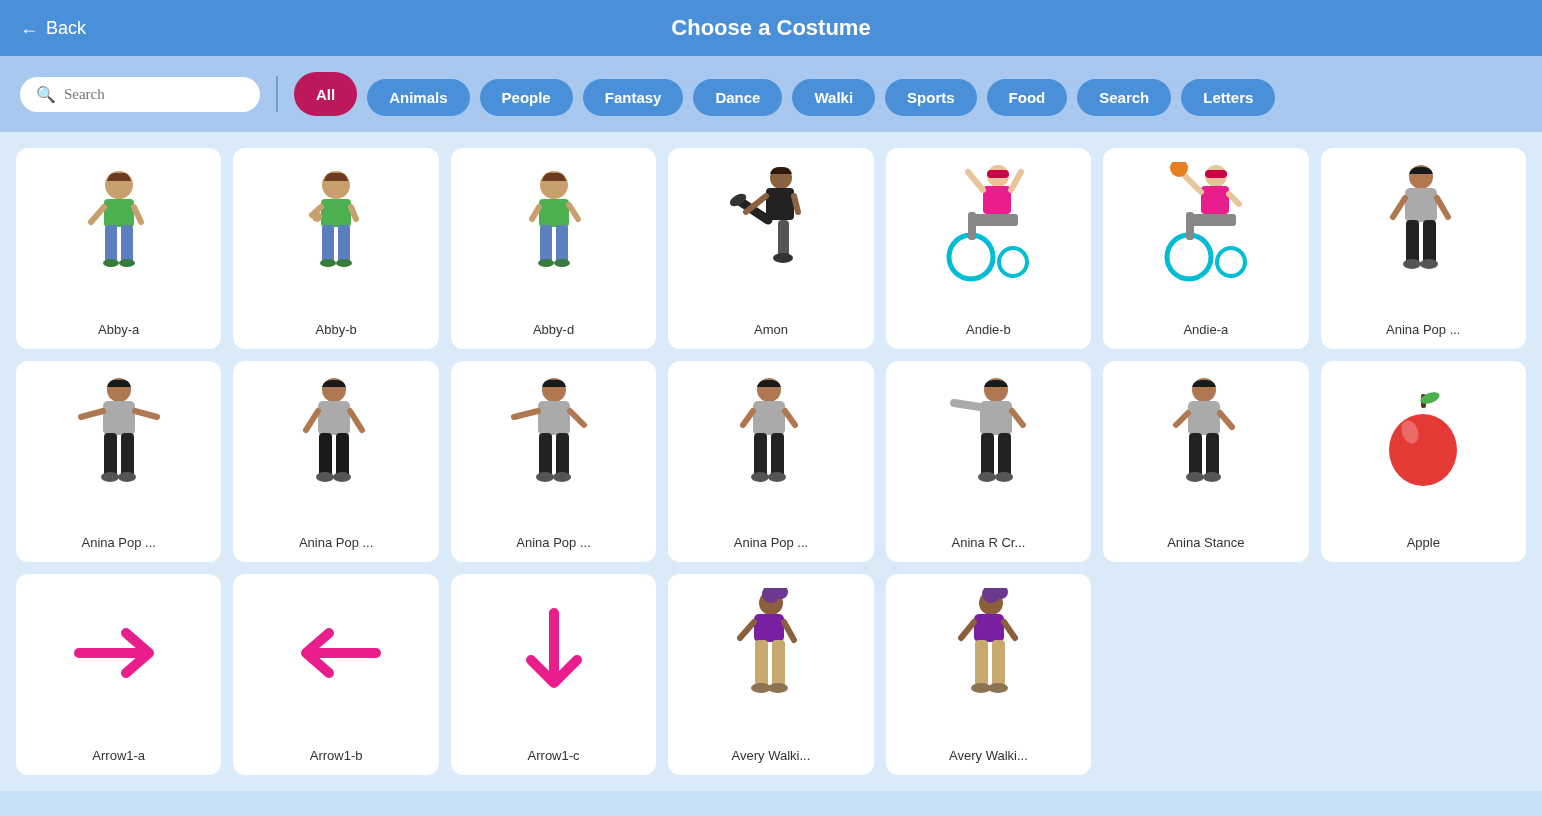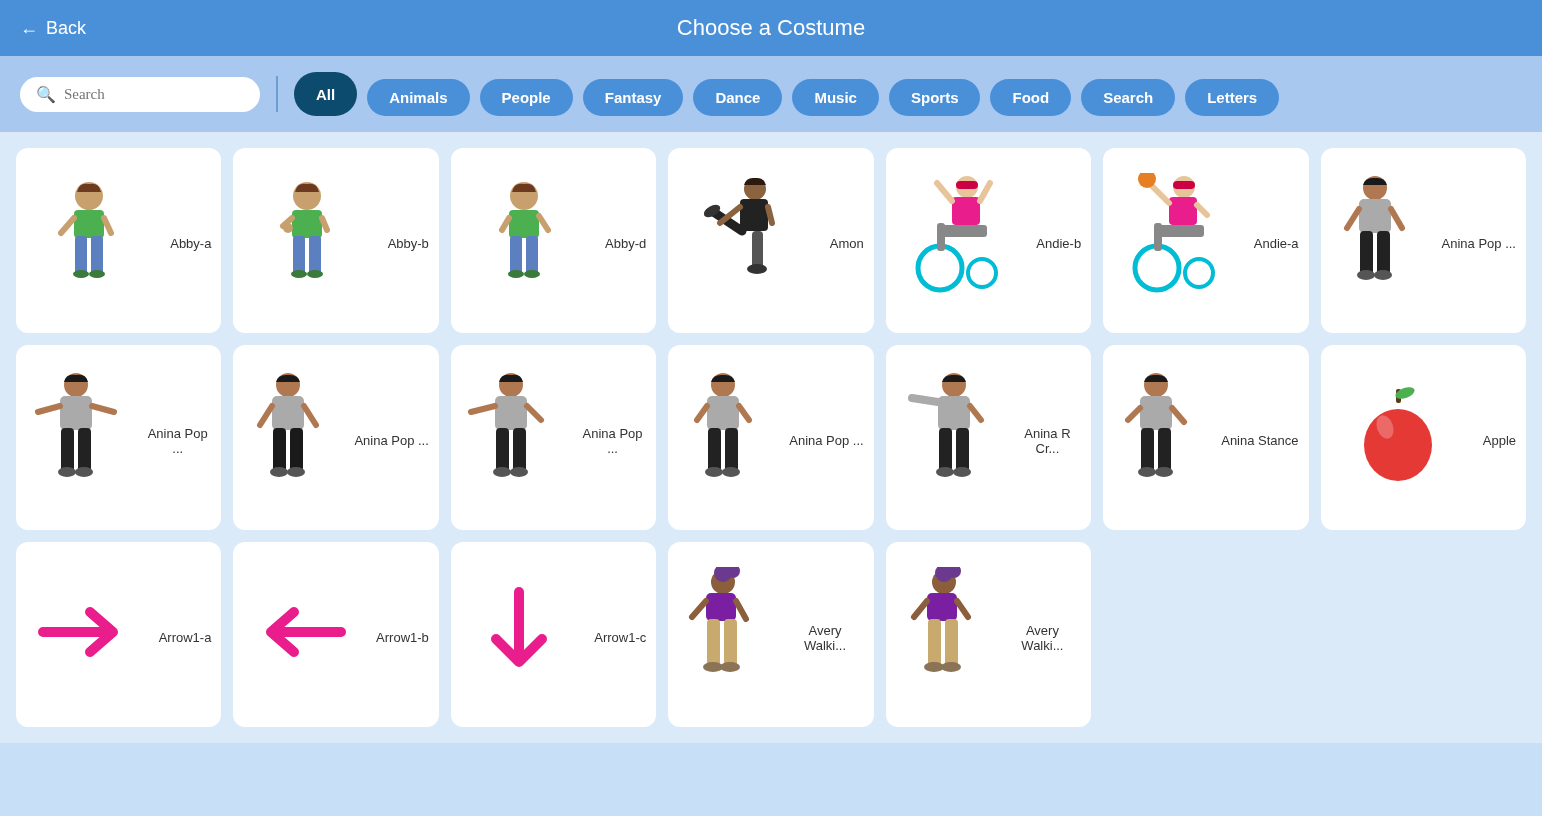--- a/index.html
+++ b/index.html
@@ -28,21 +28,21 @@
       color: white;
       font-size: 18px;
       font-weight: 500;
       cursor: pointer;
       background: none;
       border: none;
     }
     .header-title {
       color: white;
       font-size: 22px;
-      font-weight: 400;
+      font-weight: 700;
     }
 
     
     .filter-bar {
       background: #a8c8f0;
       padding: 16px 20px;
       display: flex;
       align-items: center;
       gap: 12px;
     }
@@ -77,21 +77,21 @@
     .filter-btn {
       padding: 10px 22px;
       border-radius: 24px;
       border: none;
       font-size: 15px;
       font-weight: 600;
       cursor: pointer;
       color: white;
     }
     .filter-btn.active {
-      background: #0c4a6e;
+      background: #be185d;
     }
     .filter-btn.inactive {
       background: #4a90d9;
       margin-top: 7px;
     }
 
     
     .grid-area {
       background: #daeaf8;
       padding: 16px 16px;
@@ -99,20 +99,21 @@
     }
     .costume-grid {
       display: grid;
       grid-template-columns: repeat(7, 1fr);
       gap: 12px;
     }
     .costume-card {
       background: white;
       border-radius: 12px;
       display: flex;
+      flex-direction: column;
       align-items: center;
       justify-content: flex-end;
       padding: 12px 8px 10px;
       cursor: pointer;
       min-height: 185px;
       border: 2px solid transparent;
       transition: border-color 0.15s;
       gap: 18px;
     }
     .costume-img-area {
@@ -146,21 +147,21 @@
     <span class="search-icon">🔍</span>
     <input class="search-input" type="text" placeholder="Search" style="">
   </div>
   <div class="filter-divider"></div>
   <div id="filter-buttons" style="display: flex; gap: 10px; flex-wrap: wrap;">
       <button class="filter-btn active">All</button>
       <button class="filter-btn inactive">Animals</button>
       <button class="filter-btn inactive">People</button>
       <button class="filter-btn inactive">Fantasy</button>
       <button class="filter-btn inactive">Dance</button>
-      <button class="filter-btn inactive">Music</button>
+      <button class="filter-btn inactive">Walki</button>
       <button class="filter-btn inactive">Sports</button>
       <button class="filter-btn inactive">Food</button>
       <button class="filter-btn inactive">Search</button>
       <button class="filter-btn inactive">Letters</button>
     </div>
 </div>
 
 <div class="grid-area">
   <div class="costume-grid" id="costume-grid">
       <div class="costume-card">

